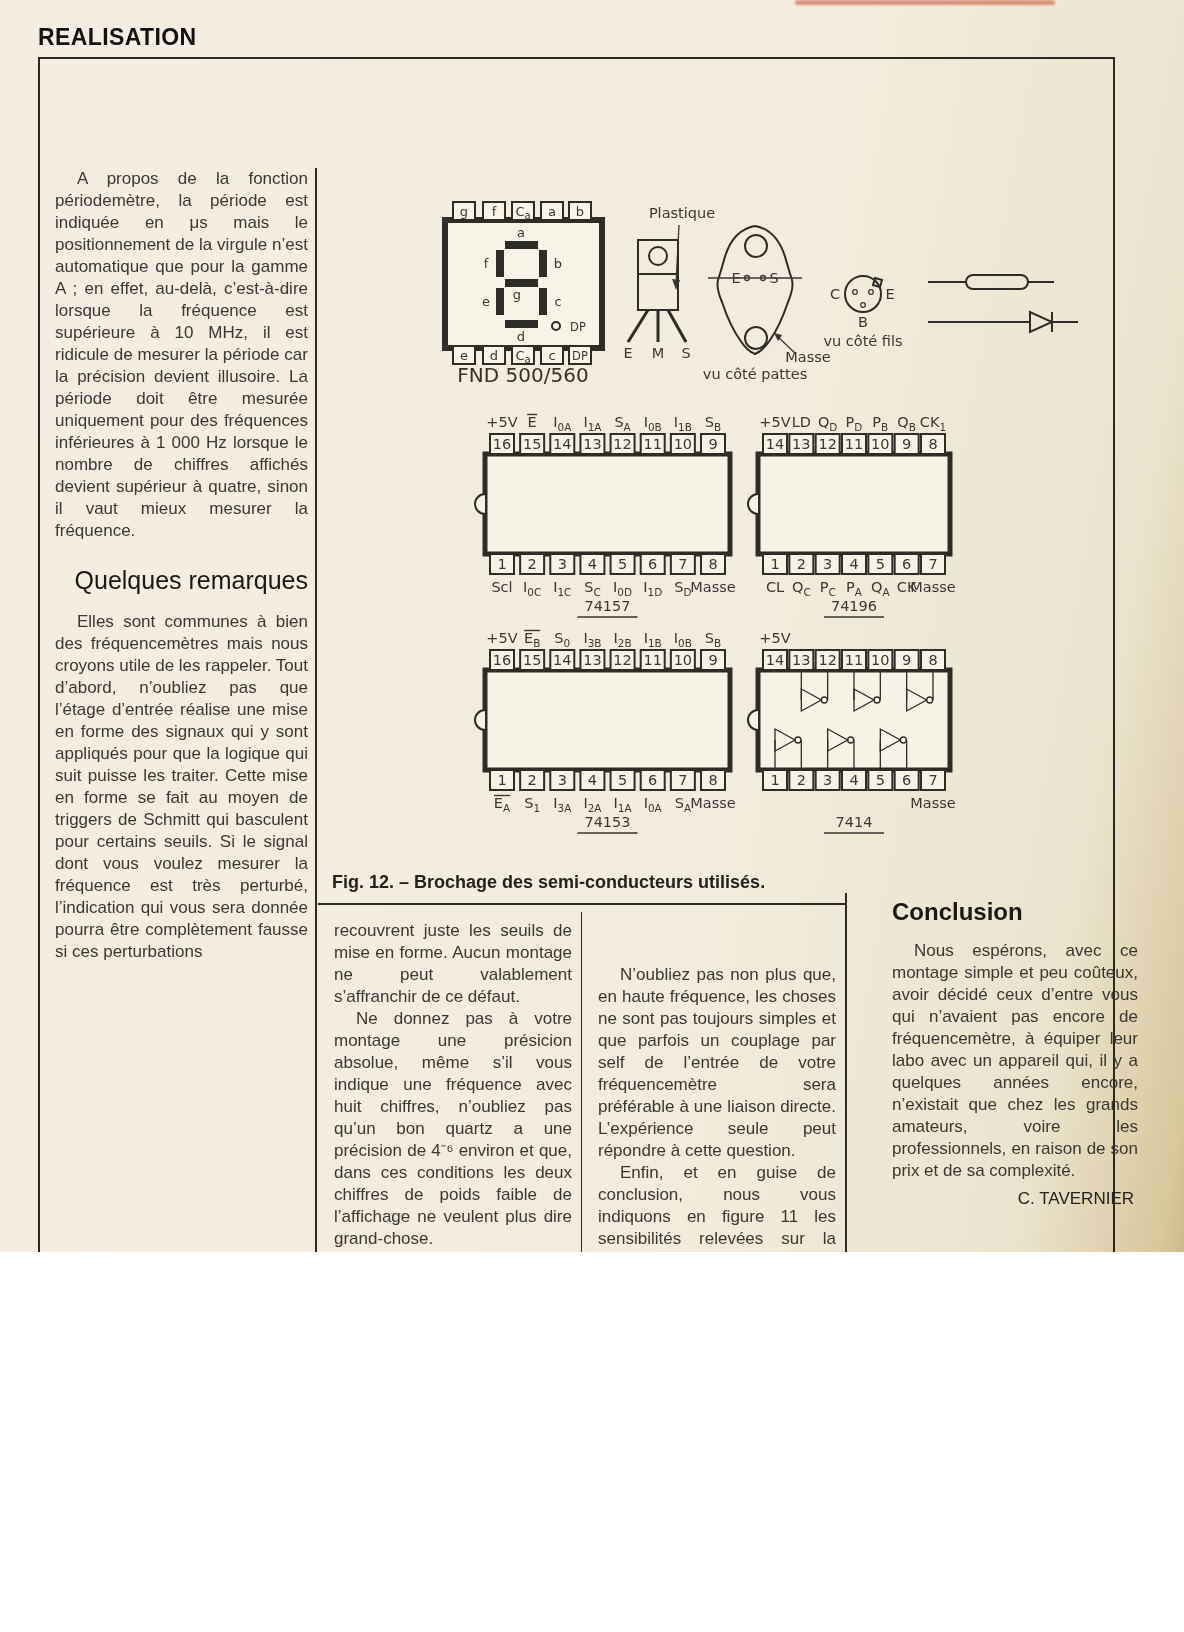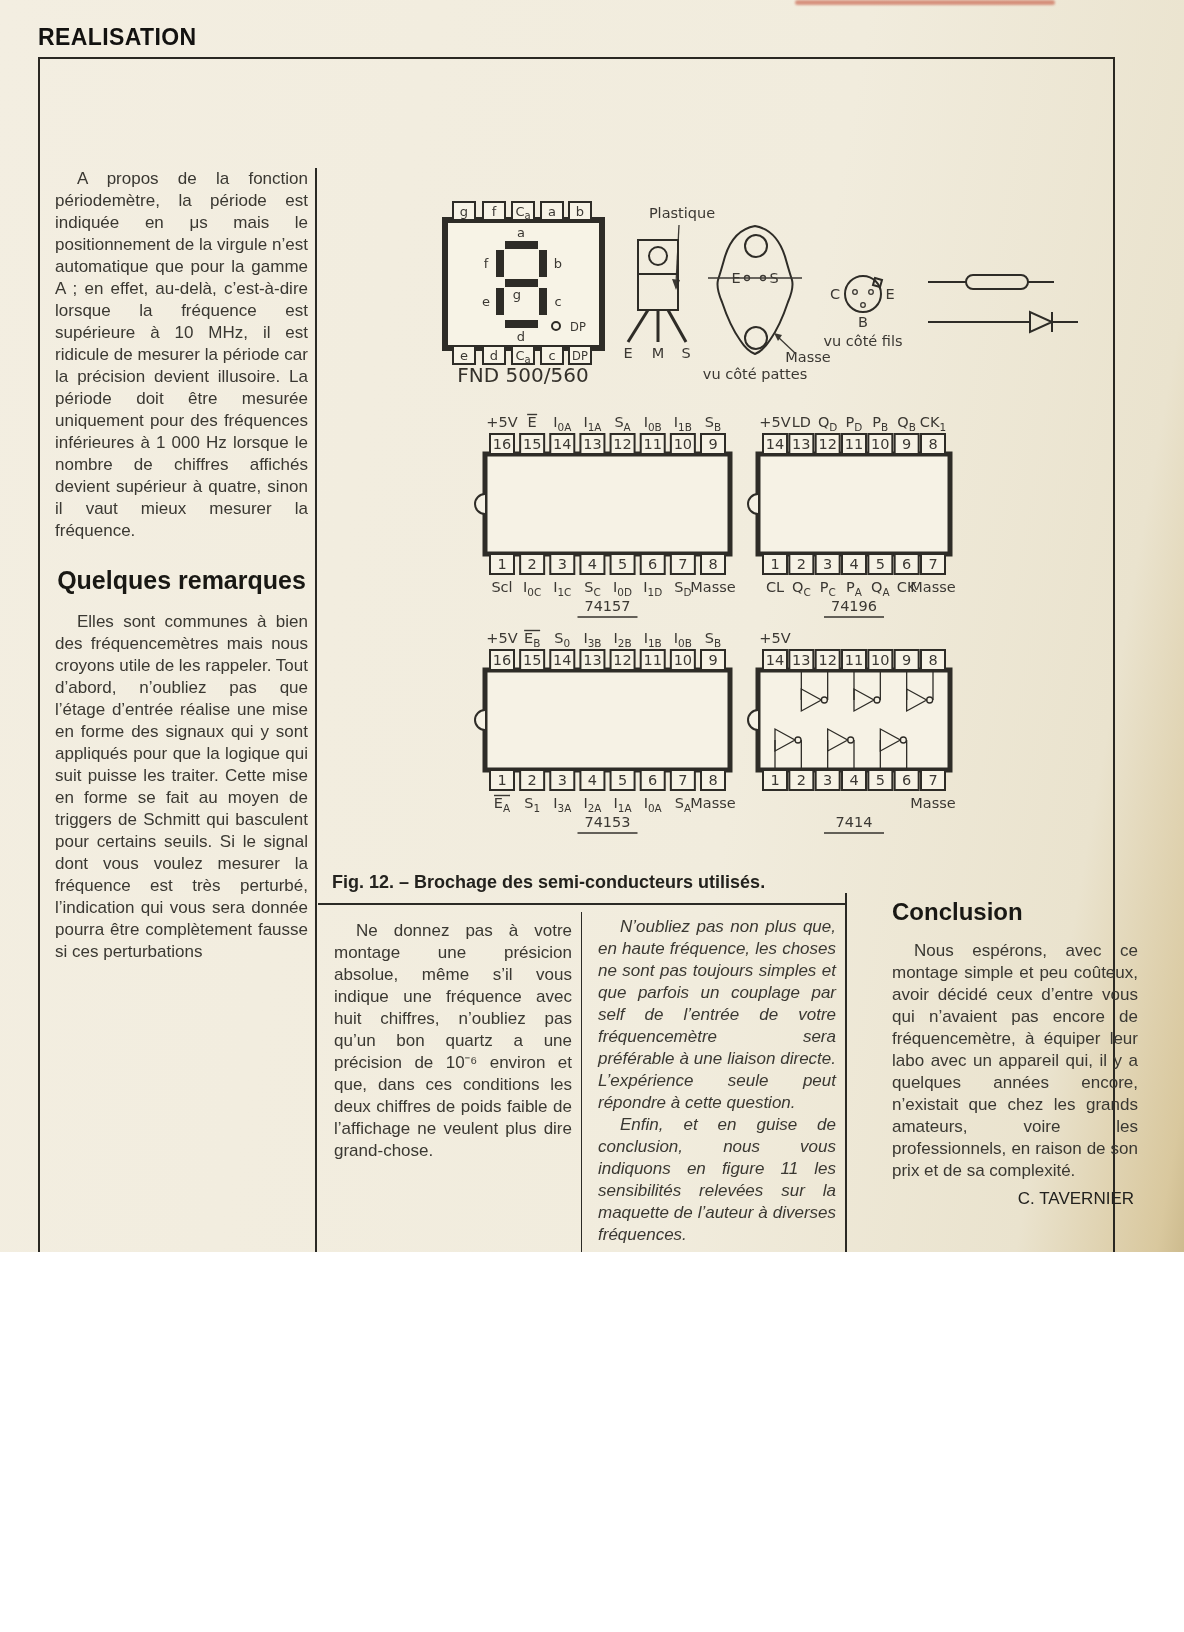--- a/index.html
+++ b/index.html
@@ -5,25 +5,25 @@
   html,body{margin:0;padding:0;}
   .page{position:relative;width:1184px;height:1252px;overflow:hidden;
     background:linear-gradient(100deg,#f3eee1 0%,#f1ecdd 62%,#eae3ce 88%,#d9c89e 98%,#cdbb8e 100%);
     font-family:"Liberation Sans",sans-serif;color:#35332d;}
   .rubric{position:absolute;left:38px;top:24px;font-size:23px;font-weight:bold;color:#131210;letter-spacing:.4px;}
   .red-smudge{position:absolute;left:795px;top:0;width:260px;height:5px;background:#c24a33;opacity:.55;border-radius:3px;filter:blur(1px);}
   .frame{position:absolute;left:38px;top:57px;width:1073px;height:1511px;border:2px solid #2a2822;}
   .col{position:absolute;font-size:17px;line-height:22px;text-align:justify;color:#3a3832;}
   .col p{margin:0;}
   .col p.indent{text-indent:22px;}
-  h2.section{font-size:25px;line-height:29px;font-weight:bold;color:#191814;margin:24px 0 16px;text-align:center;}
+  h2.section{font-size:25px;line-height:29px;font-weight:normal;color:#191814;margin:24px 0 16px;text-align:right;}
   h2.conclusion-h{font-size:24px;line-height:28px;font-weight:bold;color:#191814;margin:0 0 14px;text-align:left;}
   .col1{left:55px;top:168px;width:253px;}
   .col2{left:334px;top:920px;width:238px;}
-  .col3{left:598px;top:916px;width:238px;font-style:italic;}
+  .col3{left:598px;top:964px;width:238px;}
   .col4{left:892px;top:898px;width:246px;}
   .signature{margin-top:6px;text-align:right;font-weight:normal;color:#23221e;padding-right:4px;}
   .caption{position:absolute;left:332px;top:872px;width:520px;font-size:18px;font-weight:bold;color:#23221e;}
   .vrule,.hrule{position:absolute;background:#2b2a25;}
   .vrule1{left:315px;top:168px;width:2px;height:1087px;}
   .vrule2{left:581px;top:912px;width:1px;height:343px;}
   .vrule3{left:845px;top:893px;width:2px;height:362px;}
   .caption-rule{left:318px;top:903px;width:527px;height:2px;}
   .bottom-rule{left:40px;top:1254px;width:1071px;height:2px;}
   .footer{position:absolute;left:40px;top:1574px;font-size:13px;font-weight:bold;color:#2a2925;}
@@ -54,21 +54,22 @@
   <div class="hrule caption-rule"></div>
   <div class="hrule bottom-rule"></div>
 
   <div class="col col1">
     <p class="jp indent">A propos de la fonction périodemètre, la période est indiquée en μs mais le positionnement de la virgule n’est automatique que pour la gamme A ; en effet, au-delà, c’est-à-dire lorsque la fréquence est supérieure à 10 MHz, il est ridicule de mesurer la période car la précision devient illusoire. La période doit être mesurée uniquement pour des fréquences inférieures à 1 000 Hz lorsque le nombre de chiffres affichés devient supérieur à quatre, sinon il vaut mieux mesurer la fréquence.</p>
     <h2 class="section">Quelques remarques</h2>
     <p class="jp indent">Elles sont communes à bien des fréquencemètres mais nous croyons utile de les rappeler. Tout d’abord, n’oubliez pas que l’étage d’entrée réalise une mise en forme des signaux qui y sont appliqués pour que la logique qui suit puisse les traiter. Cette mise en forme se fait au moyen de triggers de Schmitt qui basculent pour certains seuils. Si le signal dont vous voulez mesurer la fréquence est très perturbé, l’indication qui vous sera donnée pourra être complètement fausse si ces perturbations</p>
   </div>
 
   <div class="col col2">
-    <p class="jp indent">Ne donnez pas à votre montage une présicion absolue, même s’il vous indique une fréquence avec huit chiffres, n’oubliez pas qu’un bon quartz a une précision de 10⁻⁶ environ et que, dans ces conditions les deux chiffres de poids faible de l’affichage ne veulent plus dire grand-chose.</p>
+    <p class="jp">recouvrent juste les seuils de mise en forme. Aucun montage ne peut valablement s’affranchir de ce défaut.</p>
+    <p class="jp indent">Ne donnez pas à votre montage une présicion absolue, même s’il vous indique une fréquence avec huit chiffres, n’oubliez pas qu’un bon quartz a une précision de 4⁻⁶ environ et que, dans ces conditions les deux chiffres de poids faible de l’affichage ne veulent plus dire grand-chose.</p>
   </div>
 
   <div class="col col3">
     <p class="jp indent">N’oubliez pas non plus que, en haute fréquence, les choses ne sont pas toujours simples et que parfois un couplage par self de l’entrée de votre fréquencemètre sera préférable à une liaison directe. L’expérience seule peut répondre à cette question.</p>
     <p class="jp indent">Enfin, et en guise de conclusion, nous vous indiquons en figure 11 les sensibilités relevées sur la maquette de l’auteur à diverses fréquences.</p>
   </div>
 
   <div class="col col4">
     <h2 class="conclusion-h">Conclusion</h2>
     <p class="jp indent">Nous espérons, avec ce montage simple et peu coûteux, avoir décidé ceux d’entre vous qui n’avaient pas encore de fréquencemètre, à équiper leur labo avec un appareil qui, il y a quelques années encore, n’existait que chez les grands amateurs, voire les professionnels, en raison de son prix et de sa complexité.</p>

